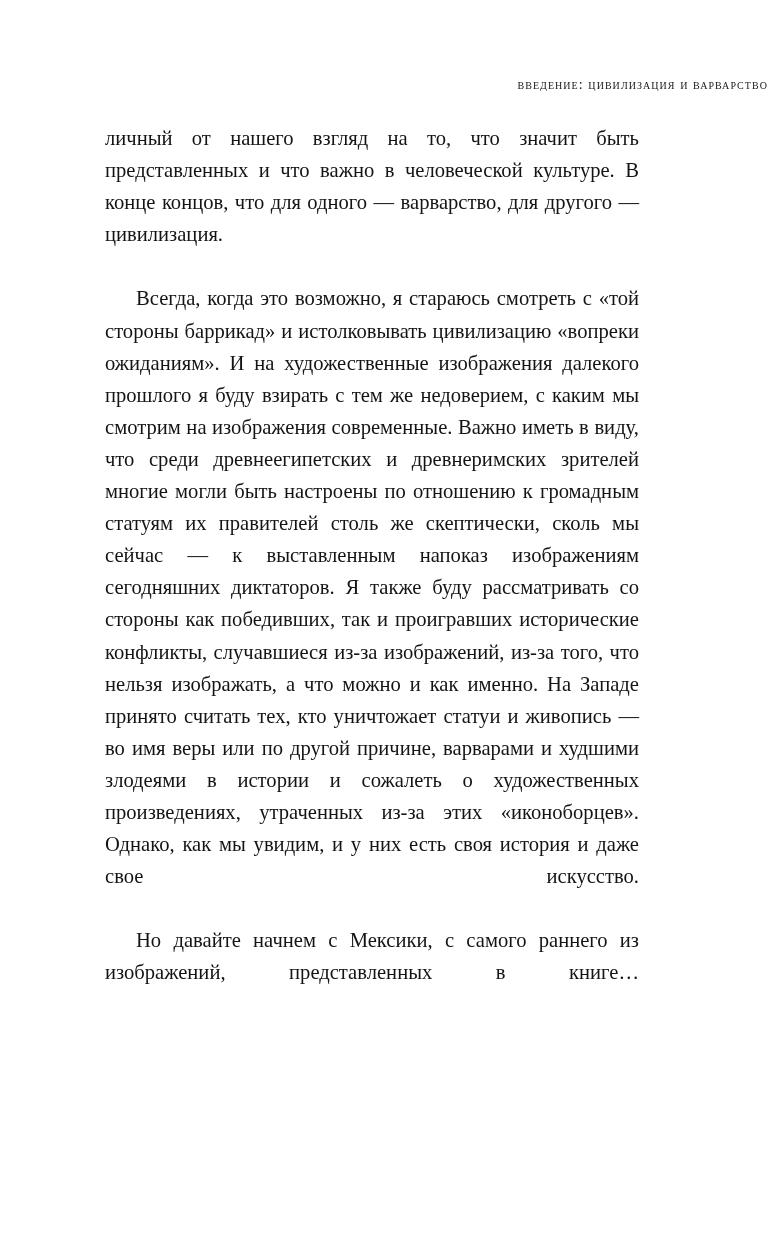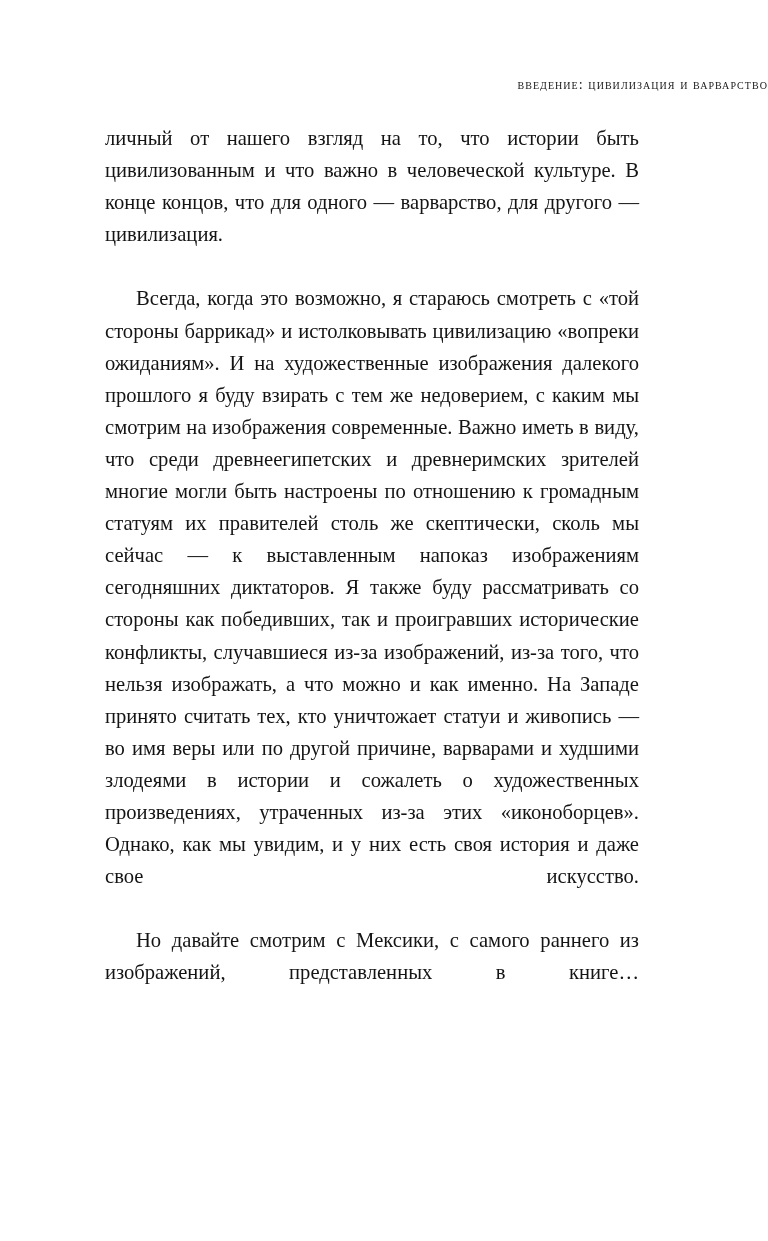--- a/index.html
+++ b/index.html
@@ -58,18 +58,18 @@
   }
 </style>
 </head>
 <body>
 
 <div class="page">
 
   <div class="running-head">Введение: цивилизация и варварство</div>
 
   <div class="body-text">
-    <p>личный от нашего взгляд на то, что истории быть цивилизованным и что важно в человеческой культуре. В конце концов, что для одного — варварство, для другого — цивилизация.</p>
+    <p>личный от нашего взгляд на то, что значит быть представленных и что важно в человеческой культуре. В конце концов, что для одного — варварство, для другого — цивилизация.</p>
     <p class="indent">Всегда, когда это возможно, я стараюсь смотреть с «той стороны баррикад» и истолковывать цивилизацию «вопреки ожиданиям». И на художественные изображения далекого прошлого я буду взирать с тем же недоверием, с каким мы смотрим на изображения современные. Важно иметь в виду, что среди древнеегипетских и древнеримских зрителей многие могли быть настроены по отношению к громадным статуям их правителей столь же скептически, сколь мы сейчас — к выставленным напоказ изображениям сегодняшних диктаторов. Я также буду рассматривать со стороны как победивших, так и проигравших исторические конфликты, случавшиеся из-за изображений, из-за того, что нельзя изображать, а что можно и как именно. На Западе принято считать тех, кто уничтожает статуи и живопись — во имя веры или по другой причине, варварами и худшими злодеями в истории и сожалеть о художественных произведениях, утраченных из-за этих «иконоборцев». Однако, как мы увидим, и у них есть своя история и даже свое искусство.</p>
-    <p class="indent">Но давайте смотрим с Мексики, с самого раннего из изображений, представленных в книге…</p>
+    <p class="indent">Но давайте начнем с Мексики, с самого раннего из изображений, представленных в книге…</p>
   </div>
 
 </div>
 
 </body></html>

